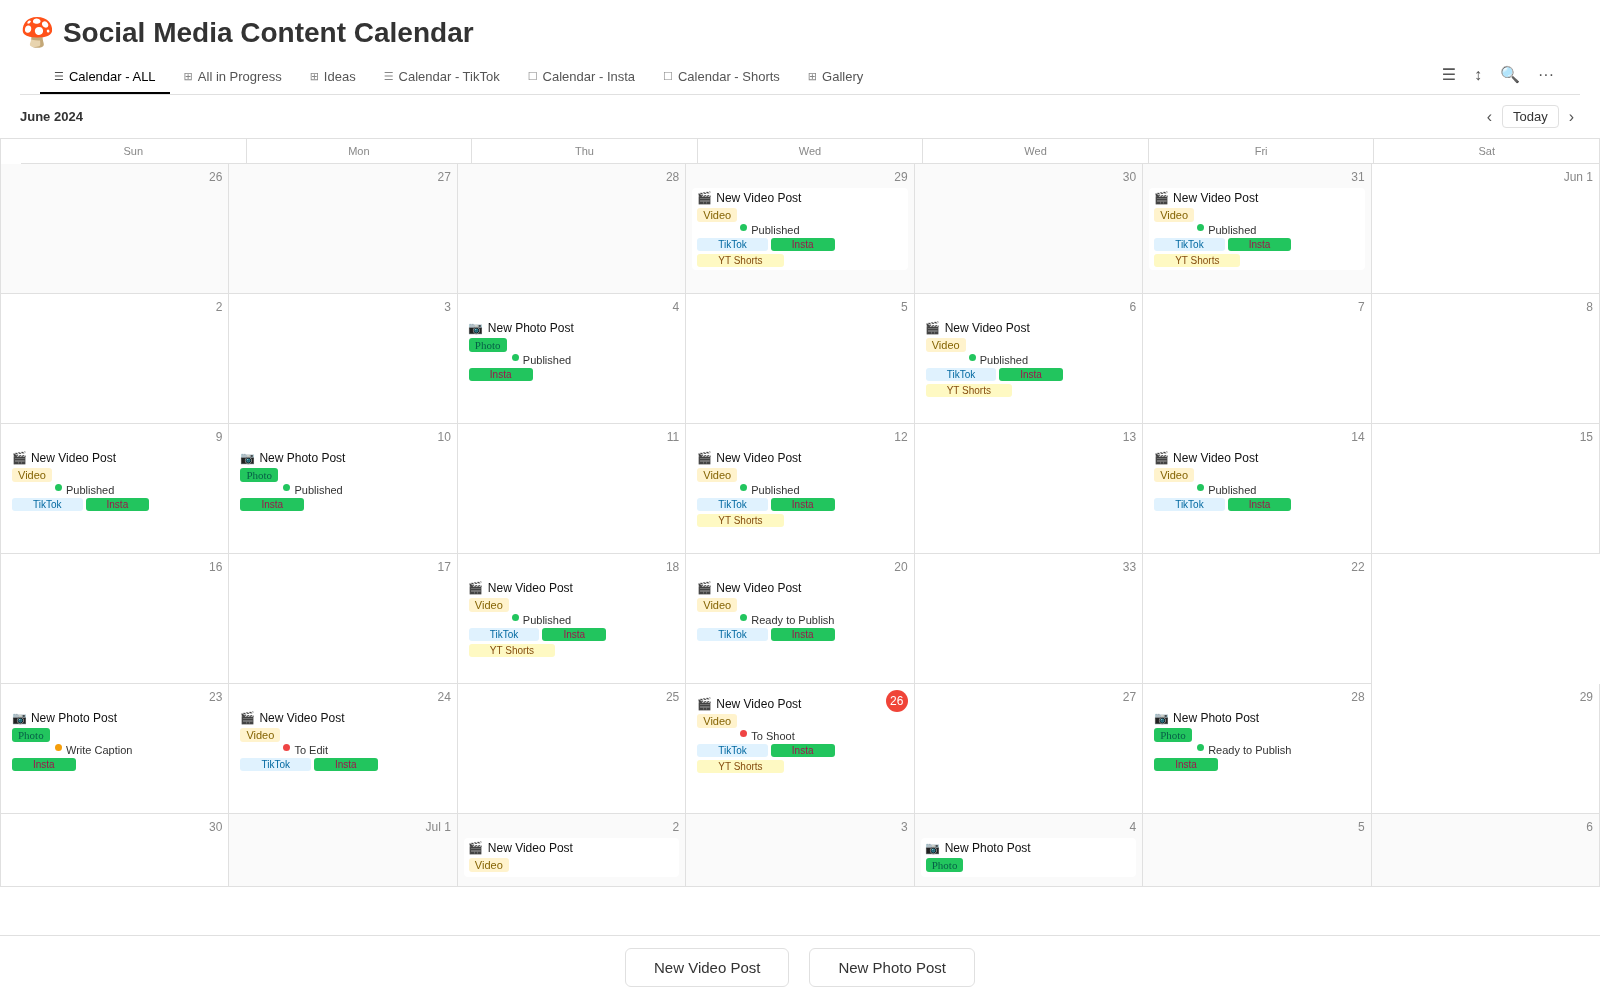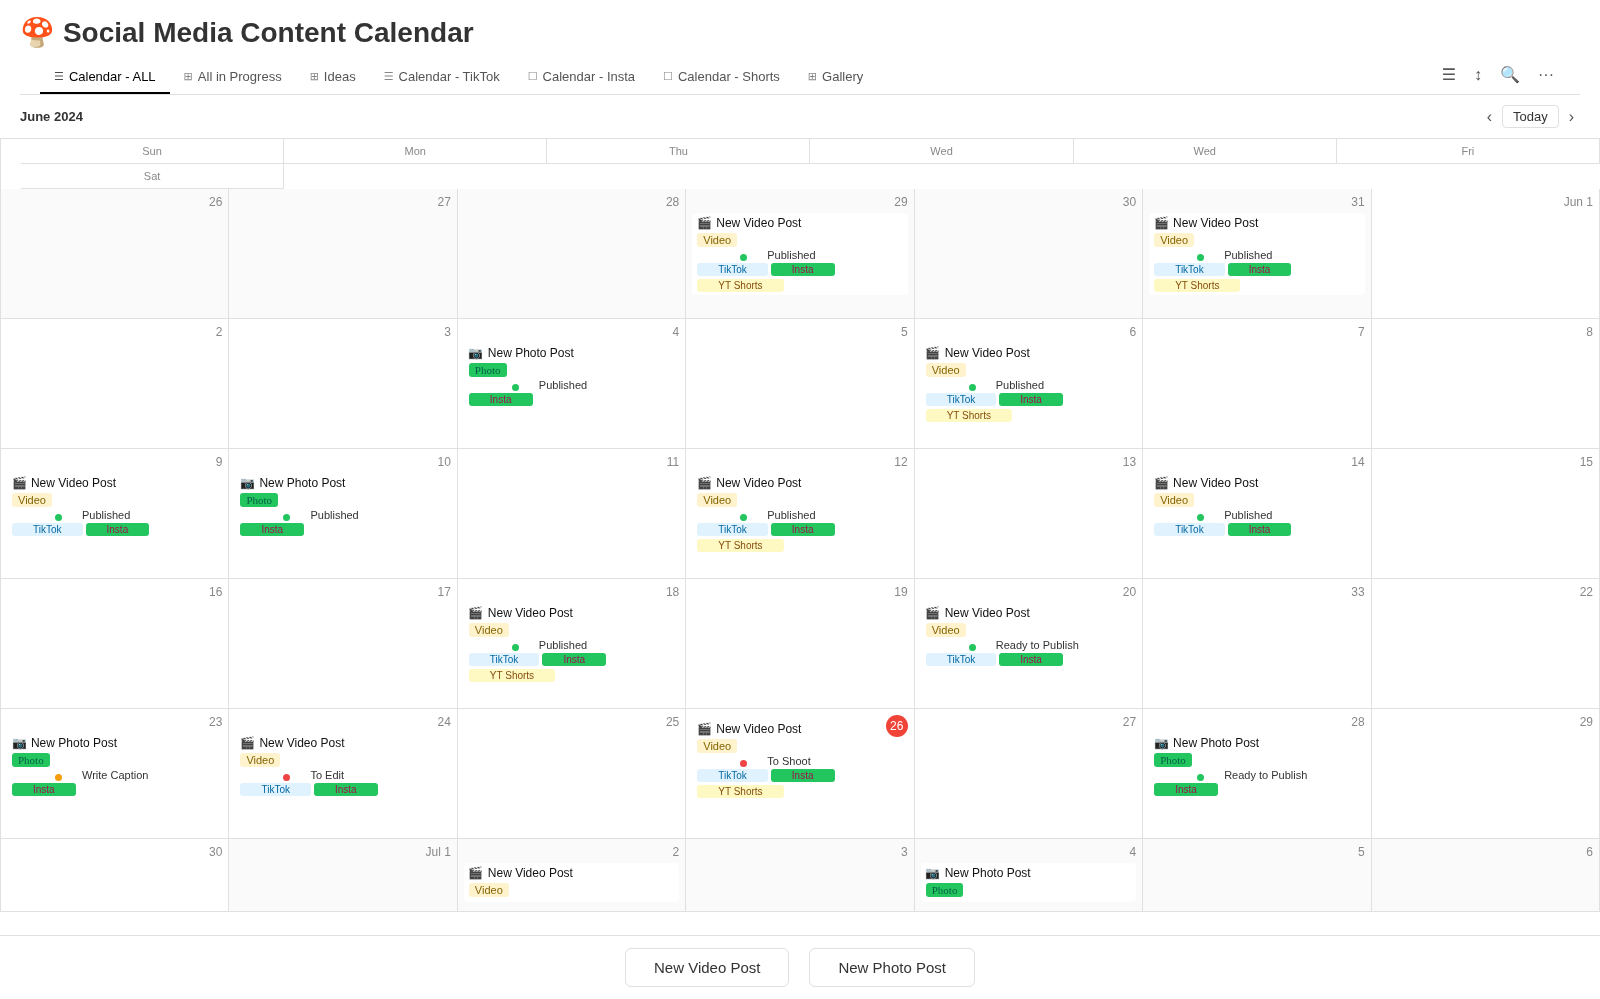--- a/index.html
+++ b/index.html
@@ -13,37 +13,37 @@
     .nav-tab.active { color: #000; border-bottom: 2px solid #000; font-weight: 500; }
 
     .calendar-toolbar { display: flex; align-items: center; justify-content: space-between; padding: 10px 20px; }
     .calendar-month { font-size: 13px; font-weight: 600; text-align: center; }
     .toolbar-icon-btn { background: none; border: none; cursor: pointer; padding: 4px 6px; color: #555; font-size: 16px; }
     .nav-btns { display: flex; align-items: center; gap: 4px; }
     .nav-btn { background: none; border: none; cursor: pointer; padding: 2px 6px; color: #555; font-size: 16px; }
     .today-btn { background: none; border: 1px solid #e0e0e0; border-radius: 4px; padding: 3px 10px; cursor: pointer; font-size: 13px; color: #333; }
 
     .calendar-grid { width: 100%; border-top: 1px solid #e0e0e0; border-left: 1px solid #e0e0e0; }
-    .day-headers { display: grid; grid-template-columns: repeat(6, 1fr); padding-left: 20px; }
+    .day-headers { display: grid; grid-template-columns: repeat(7, 1fr); padding-left: 20px; }
     .day-header { text-align: center; padding: 6px 0; font-size: 11px; color: #888; font-weight: 500; border-right: 1px solid #e0e0e0; border-bottom: 1px solid #e0e0e0; }
 
     .weeks { display: flex; flex-direction: column; }
     .week-row { display: grid; grid-template-columns: repeat(7, 1fr); min-height: 130px; }
     .week-row.short { min-height: 60px; }
     .day-cell { border-right: 1px solid #e0e0e0; border-bottom: 1px solid #e0e0e0; padding: 6px; position: relative; background: #fff; }
     .day-cell.other-month { background: #fafafa; }
     .day-num { font-size: 12px; color: #888; text-align: right; margin-bottom: 4px; }
     .day-num.today-circle { display: inline-flex; align-items: center; justify-content: center; width: 22px; height: 22px; background: #f04438; color: #fff; border-radius: 50%; font-size: 12px; float: right; }
 
     .event-card { background: #fff; border: none; border-radius: 4px; padding: 3px 5px; margin-bottom: 3px; cursor: pointer; }
     .event-title { font-size: 12px; font-weight: 500; color: #111; display: flex; align-items: center; gap: 4px; margin-bottom: 2px; }
     .tag { display: inline-block; border-radius: 3px; padding: 1px 6px; font-size: 11px; margin-right: 2px; margin-bottom: 2px; }
     .tag-video { background: #fff3cd; color: #856404; }
     .tag-photo { background: #22c55e; color: #065f46; font-family: Liberation Serif, serif; }
-    .status-row { display: flex; align-items: flex-end; gap: 20px; margin-bottom: 2px; padding-left: 43px; }
+    .status-row { display: flex; align-items: flex-start; gap: 4px; margin-bottom: 2px; padding-left: 43px; }
     .status-dot { width: 7px; height: 7px; border-radius: 50%; display: inline-block; }
     .dot-published { background: #22c55e; }
     .dot-ready { background: #22c55e; }
     .dot-write { background: #f59e0b; }
     .dot-edit { background: #ef4444; }
     .dot-shoot { background: #ef4444; }
     .status-text { font-size: 11px; color: #333; }
     .platform-tags { display: flex; flex-wrap: wrap; gap: 3px; }
     .ptag { font-size: 10px; border-radius: 3px; padding: 1px 21px; }
     .ptag-tiktok { background: #e0f2fe; color: #0369a1; }
@@ -263,23 +263,20 @@
           <div class="event-card"><div class="event-title"><span>🎬</span>New Video Post</div><div class="tag tag-video">Video</div><div class="status-row">
               <span class="status-dot dot-published"></span>
               <span class="status-text">Published</span>
             </div><div class="platform-tags">
               <span class="ptag ptag-tiktok">TikTok</span>
               <span class="ptag ptag-insta">Insta</span>
               <span class="ptag ptag-yt">YT Shorts</span>
             </div></div>
         </div>
         <div class="day-cell">
-          <div class="day-num" style="text-align: right; margin-bottom: 4px;">19</div>
-        </div>
-        <div class="day-cell">
           <div class="day-num" style="text-align: right; margin-bottom: 4px;">20</div>
           <div class="event-card"><div class="event-title"><span>🎬</span>New Video Post</div><div class="tag tag-video">Video</div><div class="status-row">
               <span class="status-dot dot-ready"></span>
               <span class="status-text">Ready to Publish</span>
             </div><div class="platform-tags">
               <span class="ptag ptag-tiktok">TikTok</span>
               <span class="ptag ptag-insta">Insta</span>
             </div></div>
         </div>
         <div class="day-cell">

